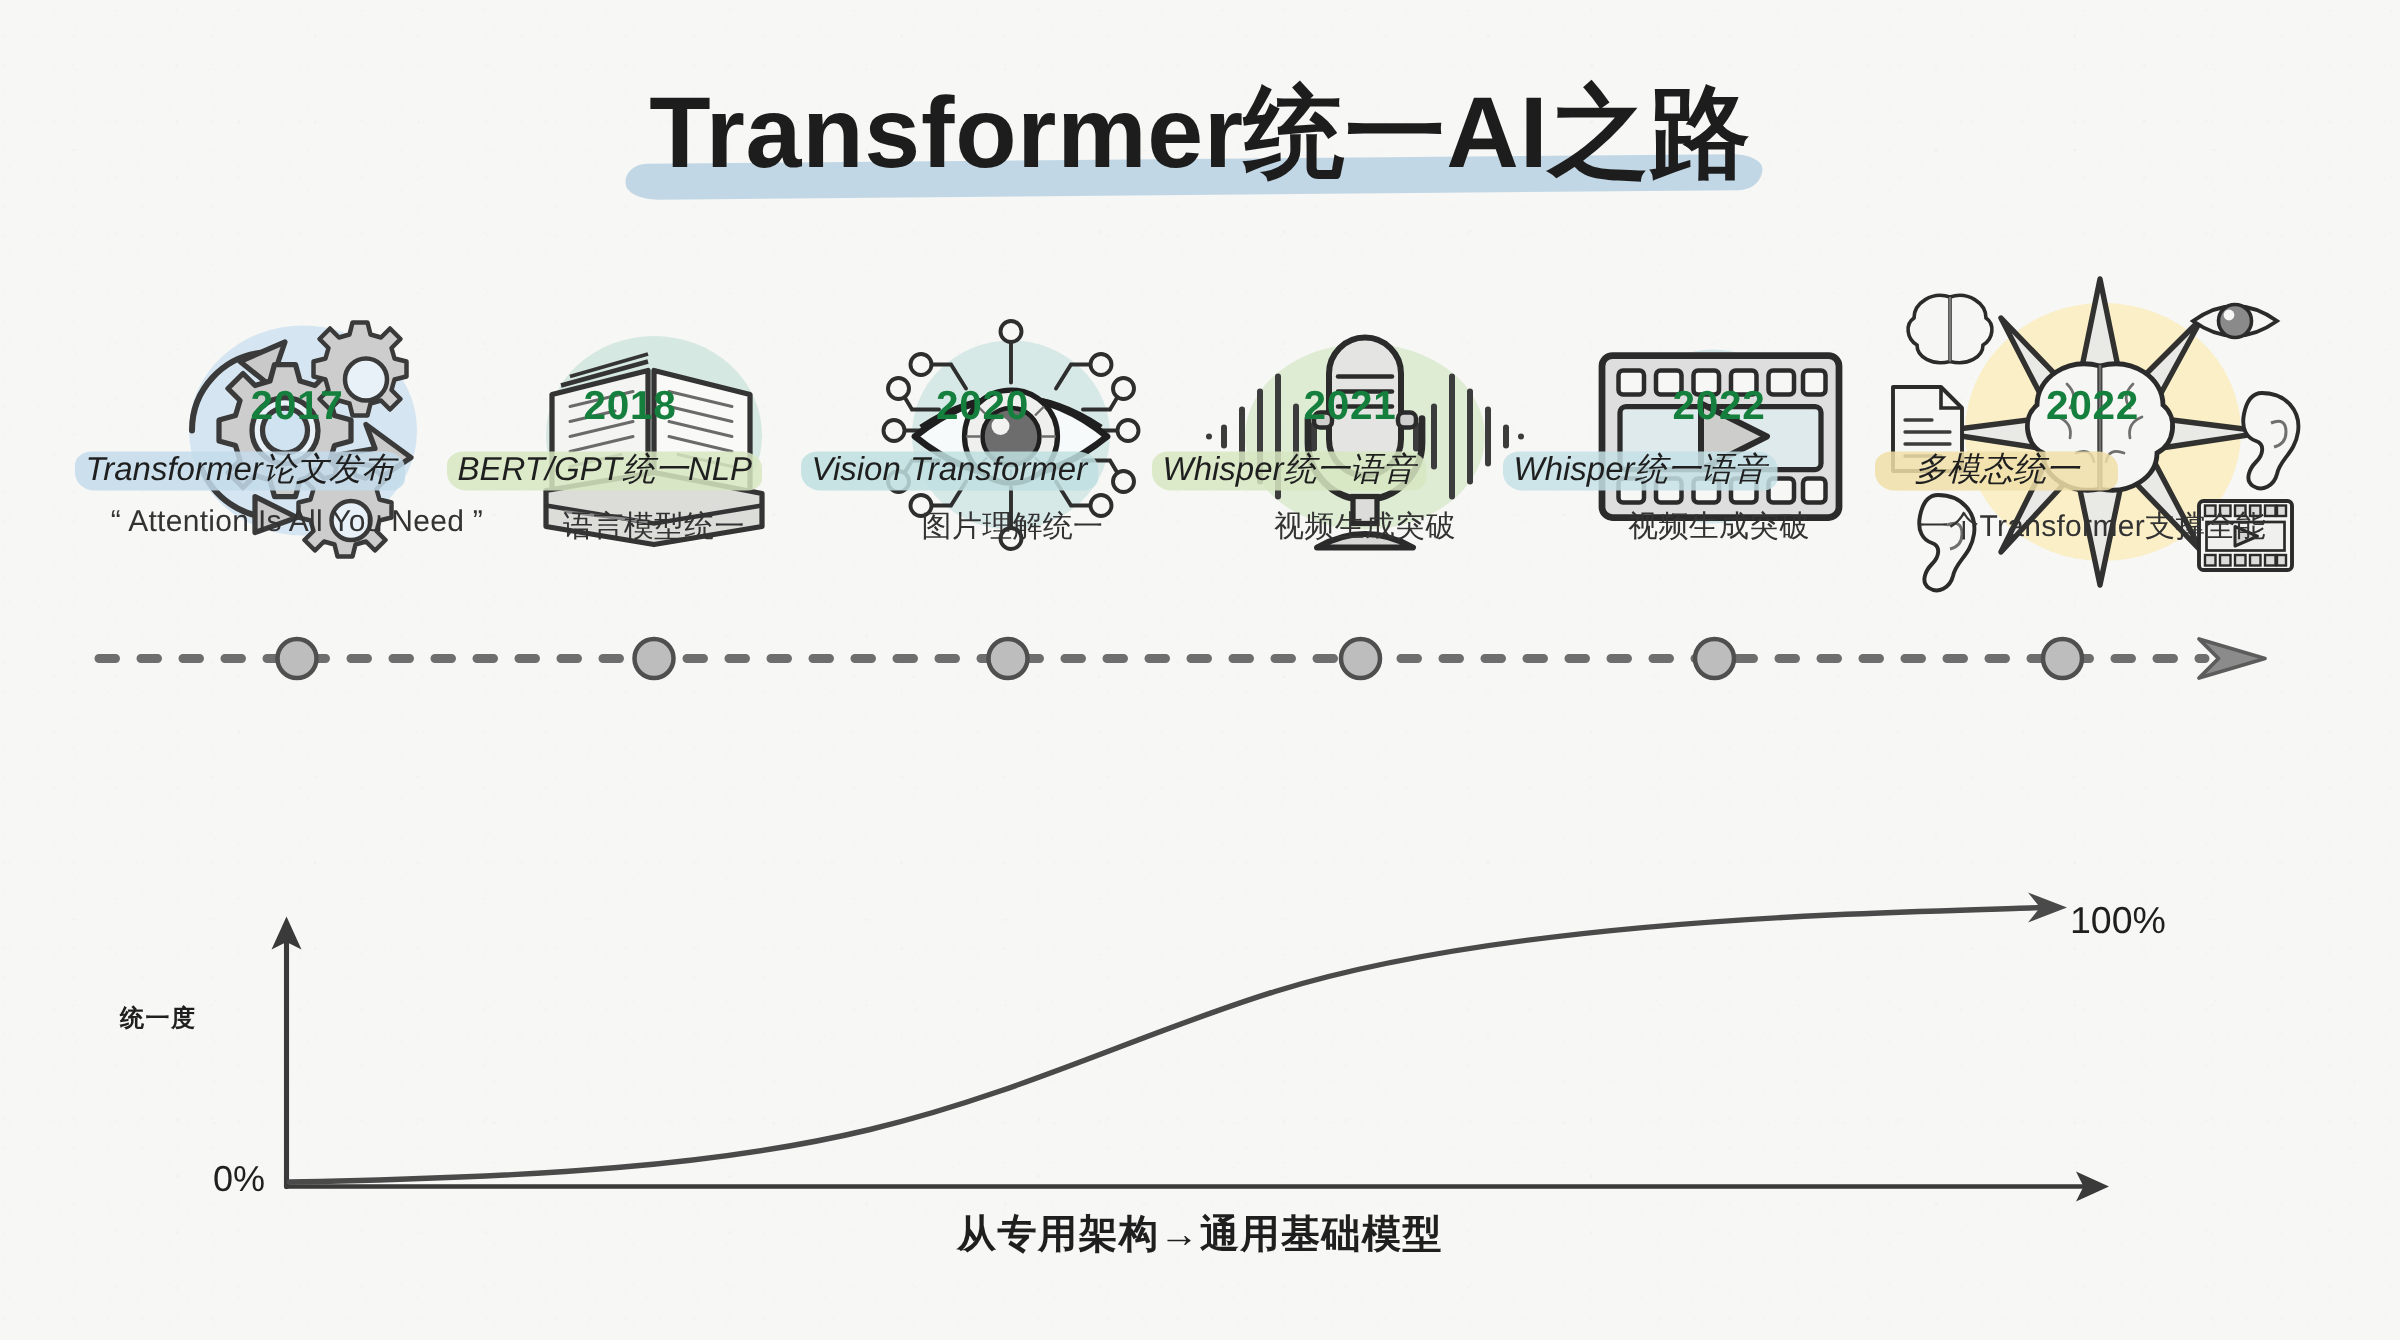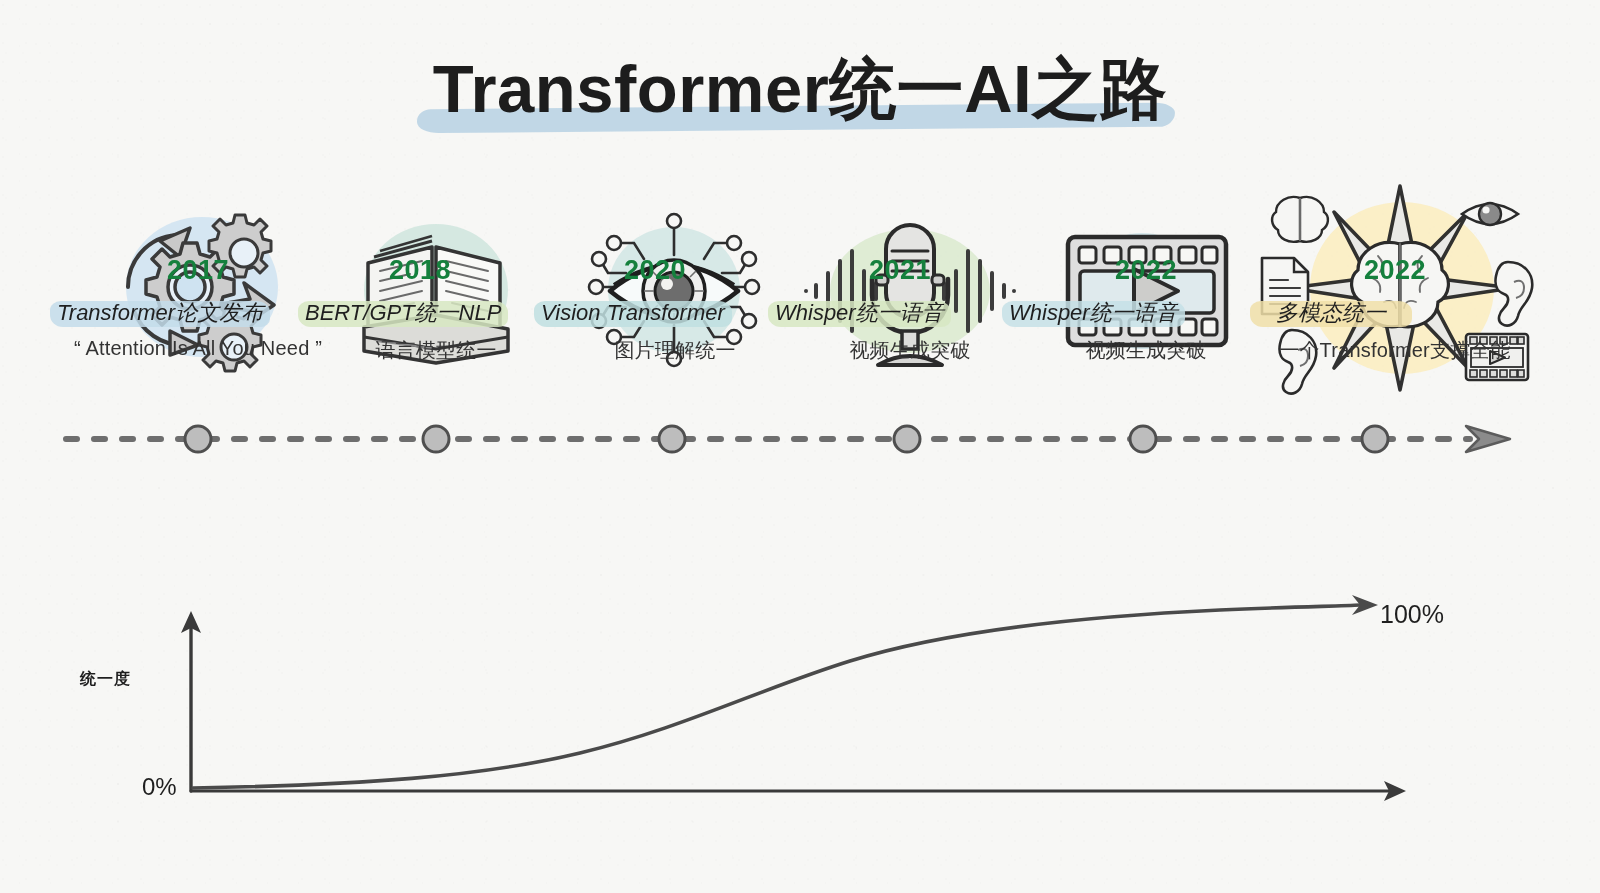--- a/index.html
+++ b/index.html
@@ -481,20 +481,21 @@
     <span class="chip-bg" style="background:#f0dfa8"></span>
     <span class="chip-label">多模态统一</span>
   </span>
 </div>
 <div class="sub" style="left:1242px;width:306px">一个Transformer支撑全能</div>
 
 <div class="chart-wrap">
   <div class="axis-label-y">统一度</div>
   <div class="axis-zero">0%</div>
   <div class="axis-hundred">100%</div>
+  <div class="axis-label-x">从专用架构→通用基础模型</div>
 
   <svg width="1480" height="230" viewBox="0 0 1480 230" style="position:absolute;left:0;top:0">
 
     <line x1="131" y1="206" x2="131" y2="40" stroke="#3a3a3a" stroke-width="3.4" stroke-linecap="round"></line>
     <path d="M131 26 L121 48 L131 43 L141 48 Z" fill="#3a3a3a"></path>
 
     <line x1="131" y1="206" x2="1330" y2="206" stroke="#3a3a3a" stroke-width="3" stroke-linecap="round"></line>
     <path d="M1346 206 L1324 196 L1329 206 L1324 216 Z" fill="#3a3a3a"></path>
 
     <path d="M133 203

